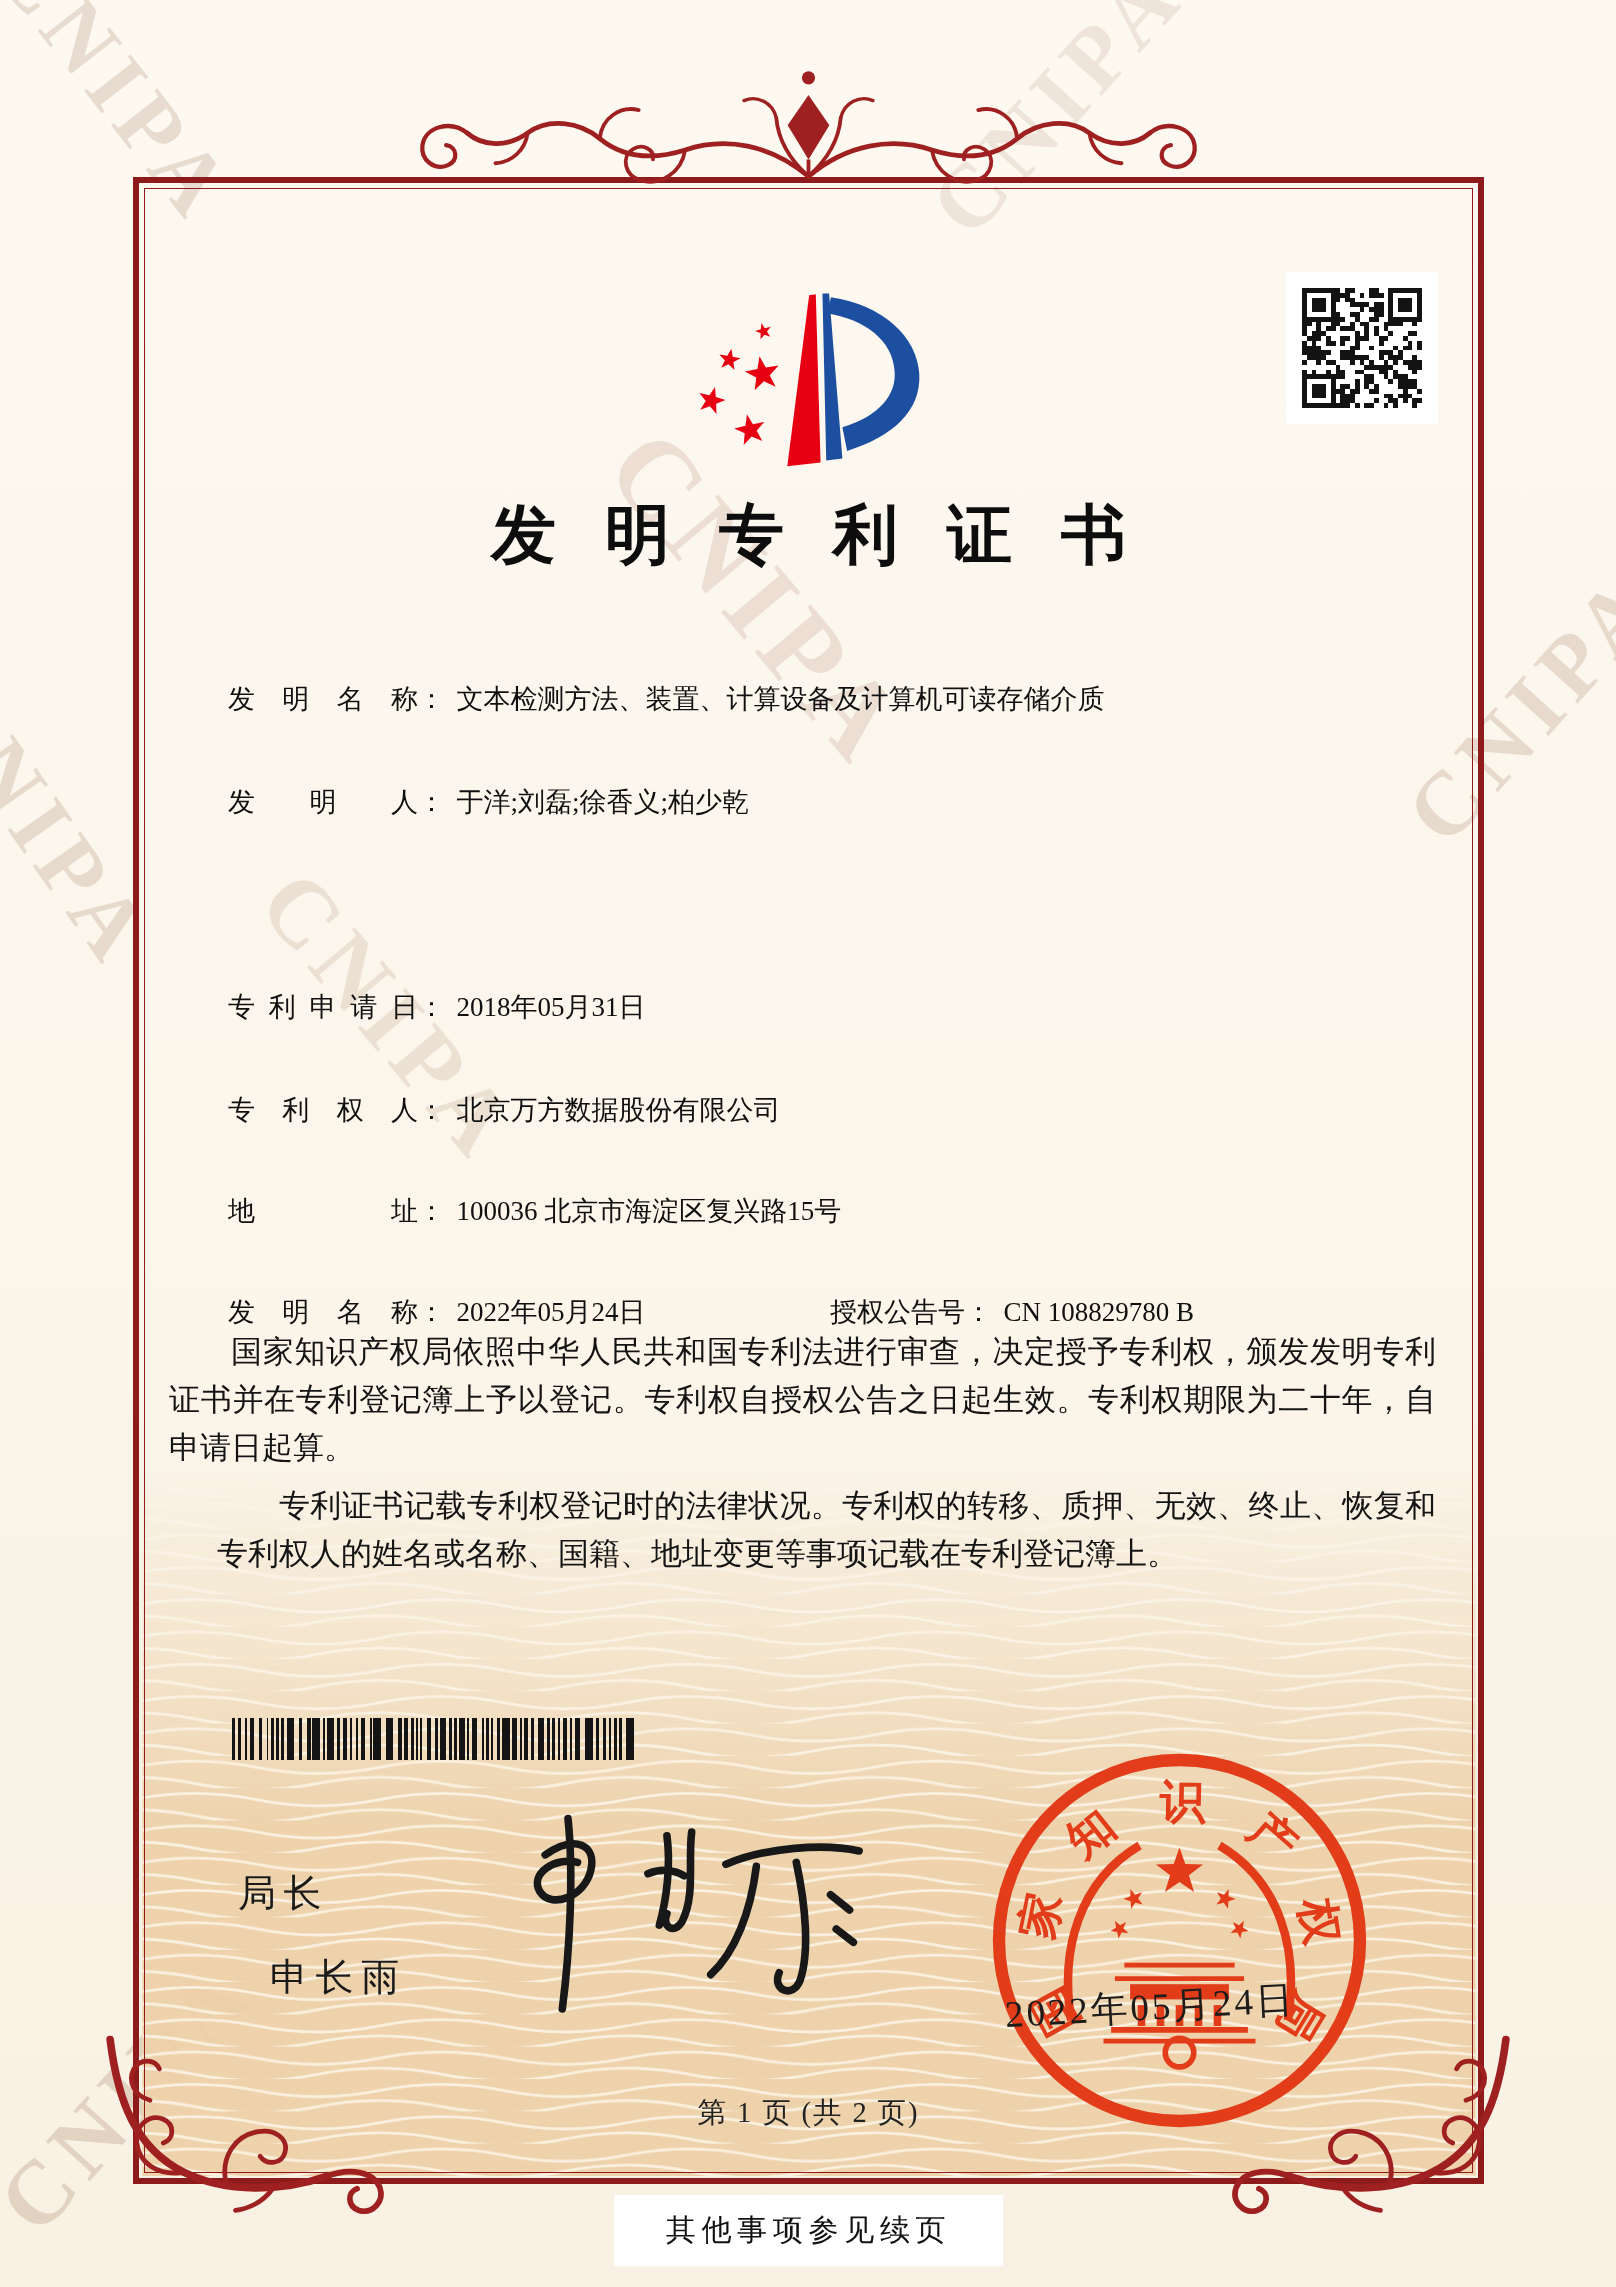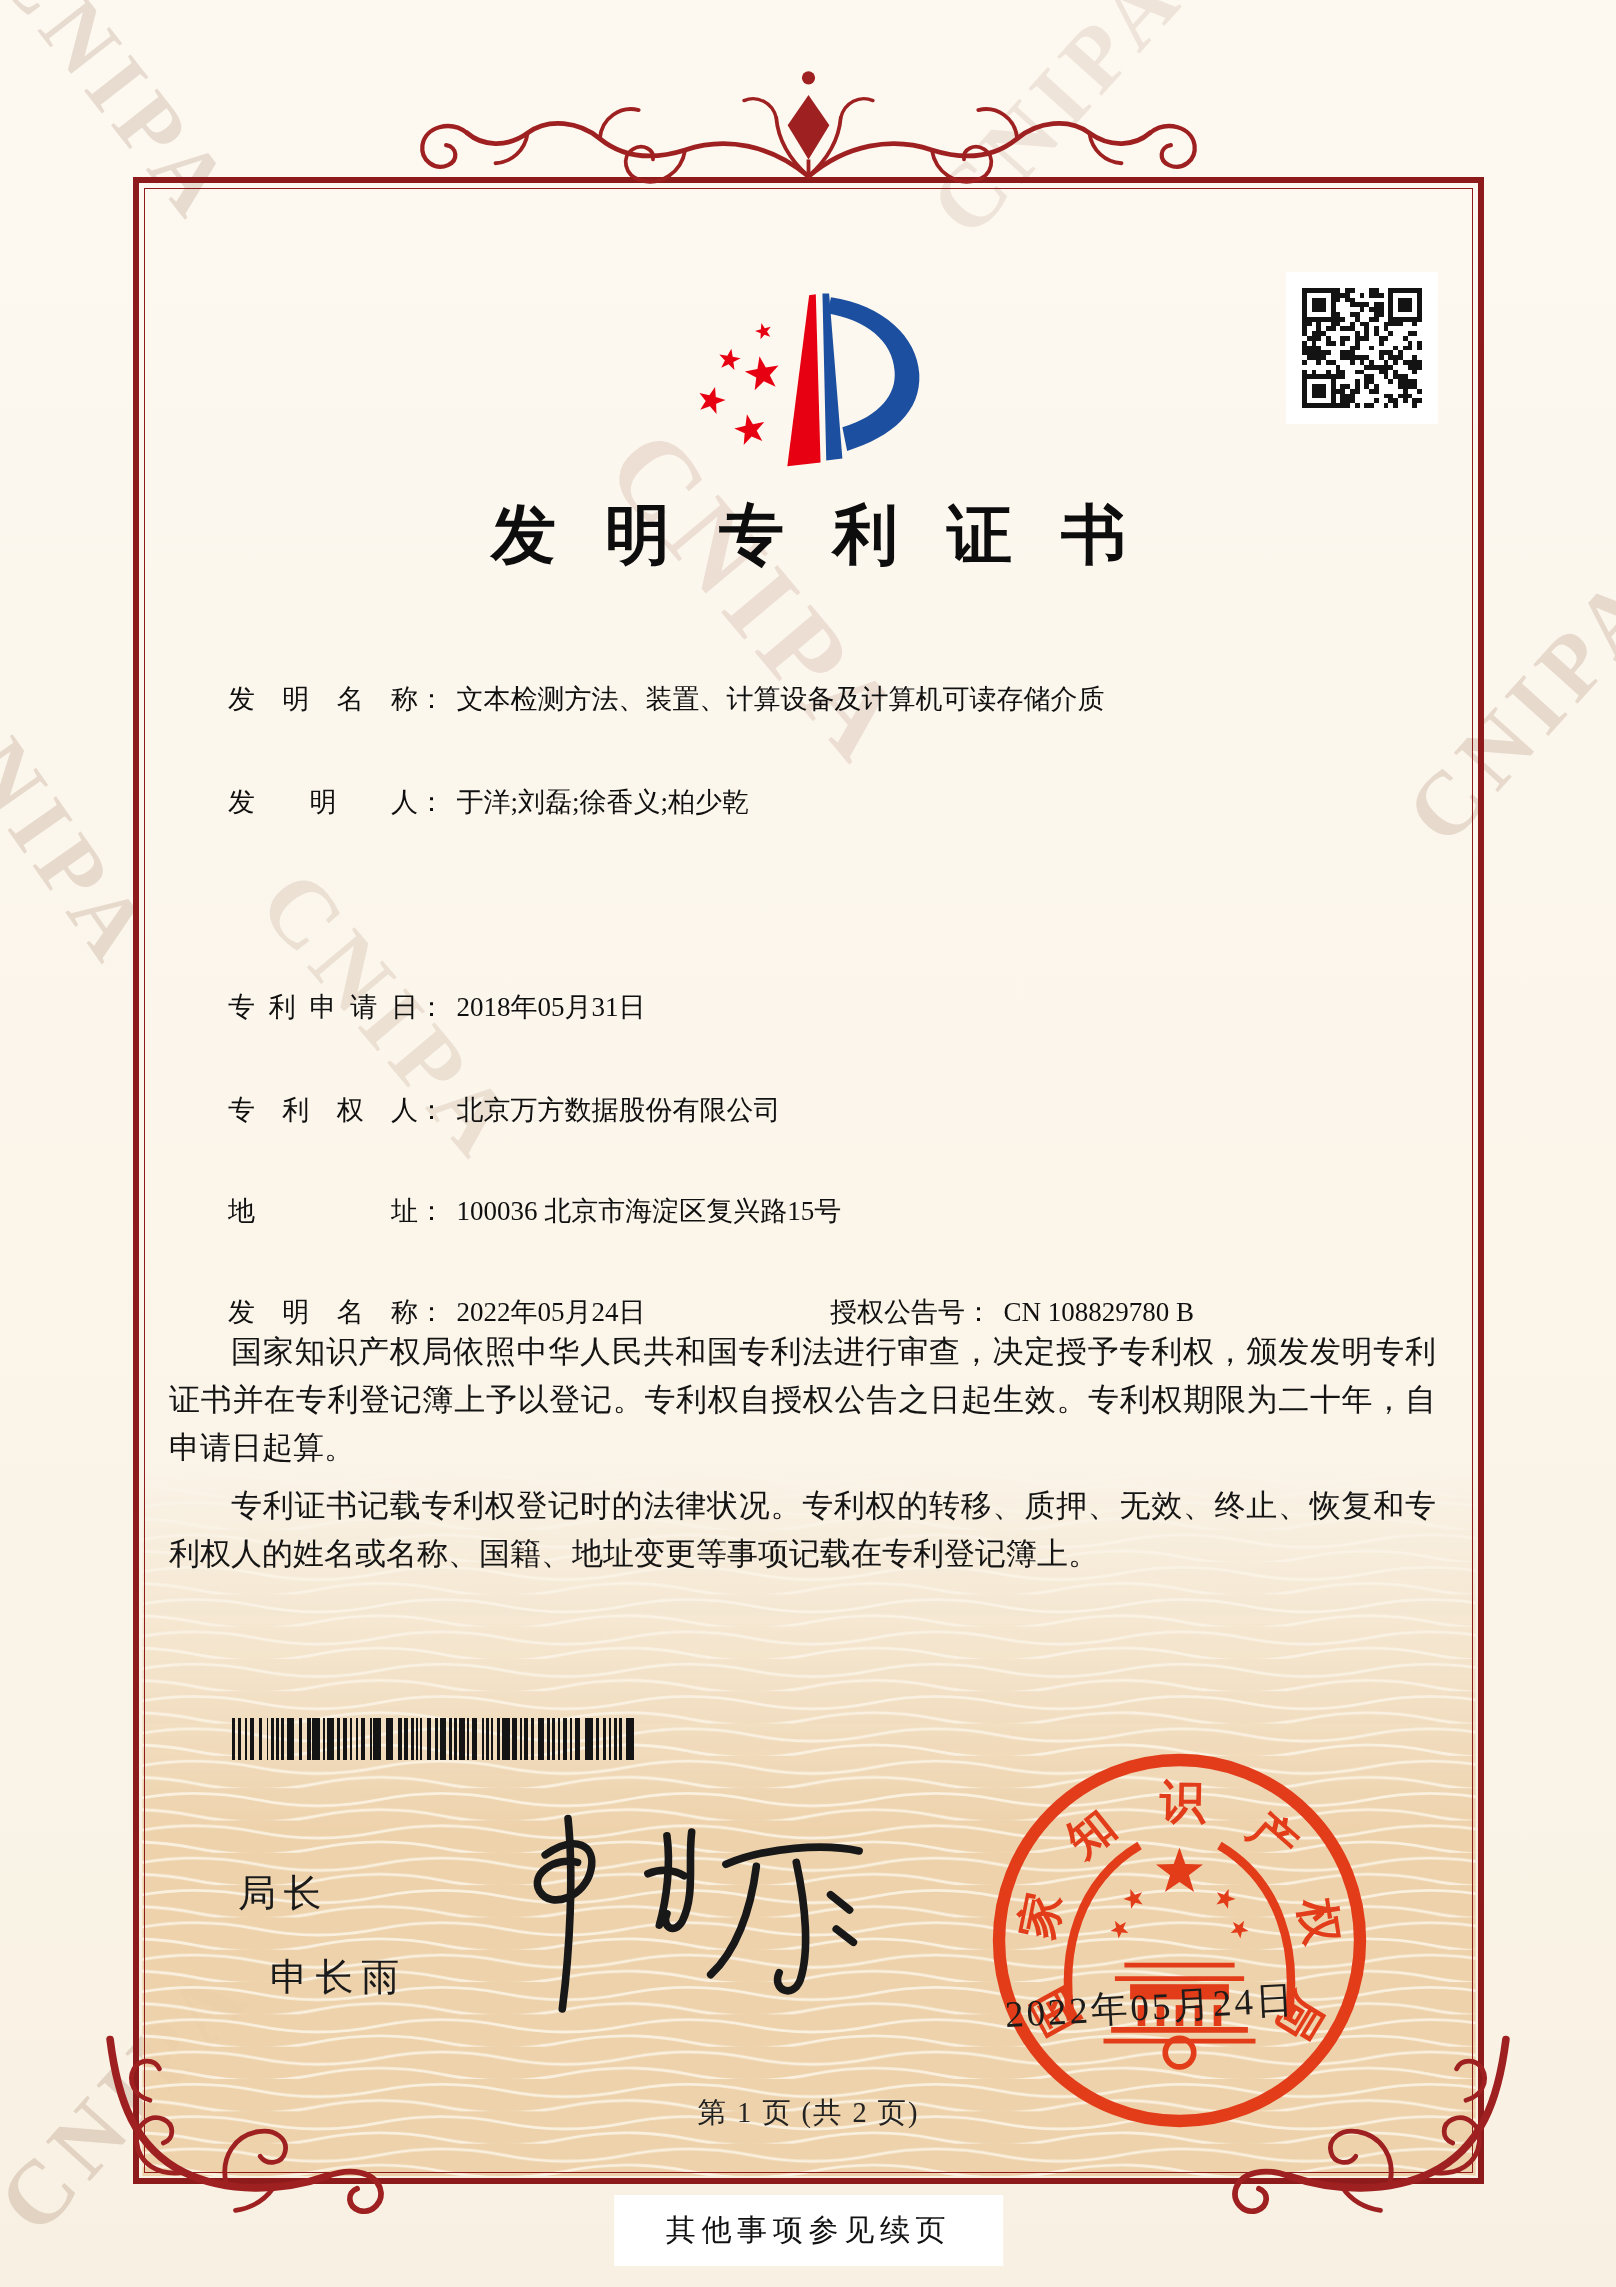--- a/index.html
+++ b/index.html
@@ -52,21 +52,21 @@
   .fieldrow .lab{display:inline-block;width:190px;text-align:justify;text-align-last:justify;}
   .fieldrow .val{margin-left:11.4px;}
   .r1{top:681px;} .r2{top:784px;} .r3{top:886px;} .r4{top:989px;}
   .r5{top:1092px;} .r6{top:1193px;} .r7{top:1294px;}
   .grant{position:absolute;left:602px;top:0;}
   .paras{
     position:absolute;left:169px;top:1328px;width:1267px;z-index:4;
     font-size:31px;line-height:48px;color:#141414;text-align:justify;
   }
   .paras p{margin:0;text-indent:2em;}
-  .paras p + p{margin-top:9.5px;}
+  .paras p + p{margin-top:9.5px;margin-left:48px;}
   #barcode{position:absolute;left:232px;top:1718px;width:411px;height:42px;display:flex;z-index:4;}
   #barcode i{display:block;height:100%;background:#141414;flex:none;}
   .signer{position:absolute;left:238px;font-size:38px;letter-spacing:7.6px;color:#1a1a1a;z-index:4;
           font-family:"Liberation Sans","DejaVu Sans",sans-serif;}
   .st1{top:1868px;} .st2{top:1952px;margin-left:32px;}
   .sig{position:absolute;left:471px;top:1807px;z-index:4;}
   .seal{position:absolute;left:980px;top:1739px;z-index:5;opacity:.96;}
   .pageinfo{position:absolute;left:133px;width:1351px;top:2094px;text-align:center;
             font-size:28.5px;letter-spacing:1.9px;color:#222;z-index:4;}
   .note{position:absolute;left:50%;transform:translateX(-50%);top:2195px;background:#ffffff;

